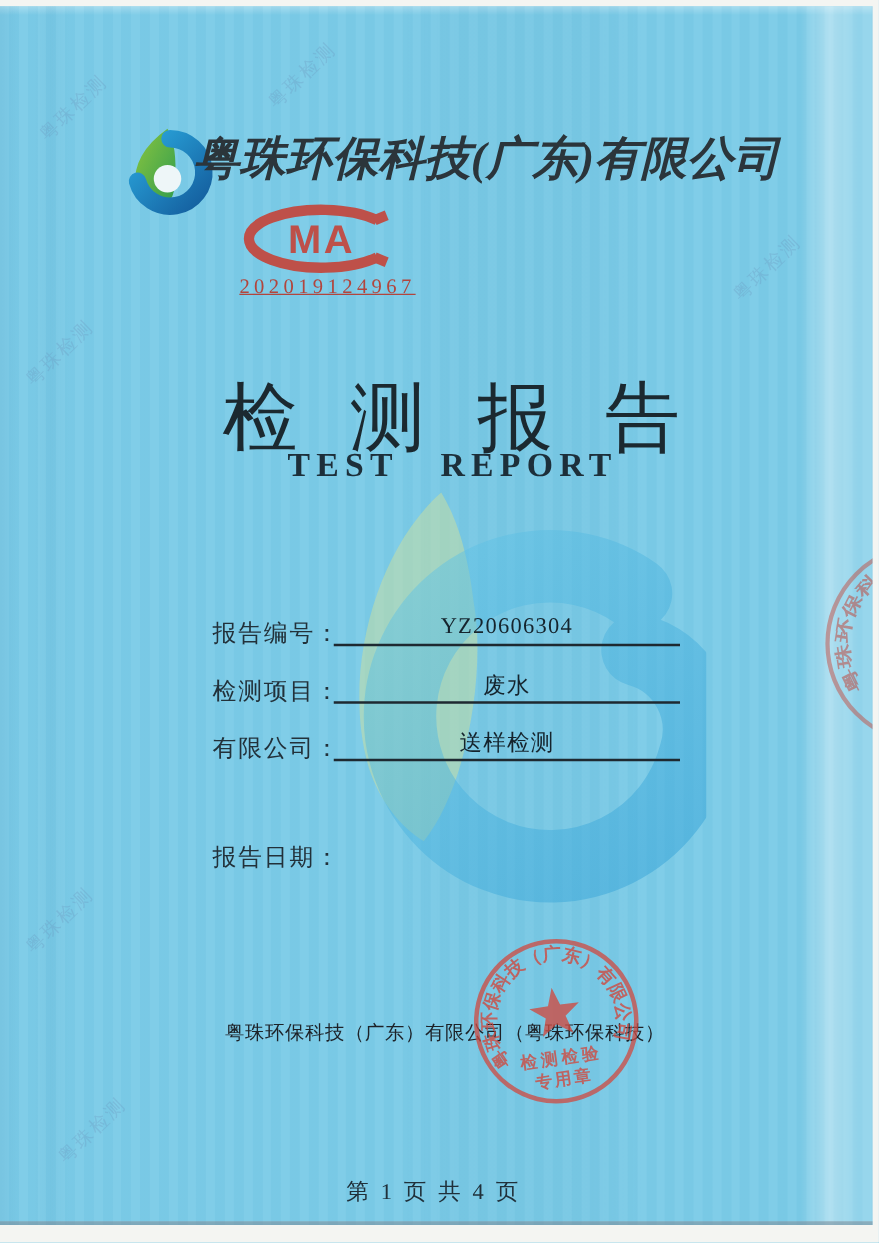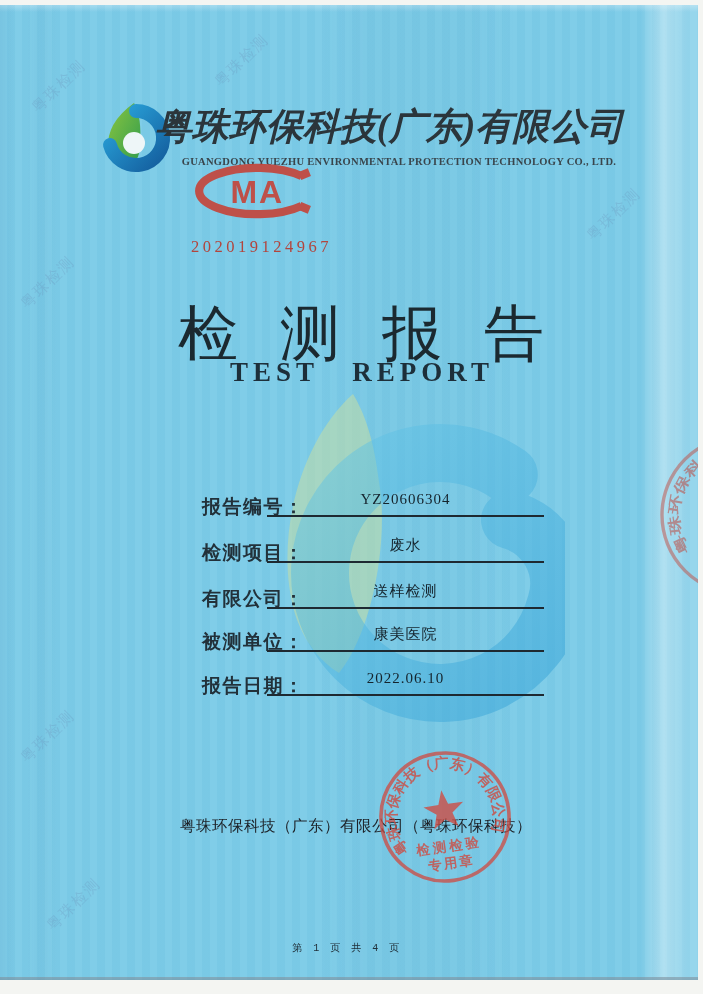--- a/index.html
+++ b/index.html
@@ -30,54 +30,54 @@
   .logo { position:absolute; left:96px; top:96px; width:76px; height:76px; }
   .co-zh { position:absolute; top:97px; left:50%; transform:translateX(calc(-50% + 40px));
            font-family:"Liberation Serif", serif; font-weight:bold; font-style:italic;
            font-size:37px; letter-spacing:0px; color:#2b353b; white-space:nowrap; }
   .co-en { position:absolute; top:151px; left:50%; transform:translateX(calc(-50% + 50px));
            font-family:"Liberation Serif", serif; font-weight:bold; font-size:10.5px;
            letter-spacing:.3px; color:#39454c; white-space:nowrap; }
 
   
   .cma { position:absolute; left:193px; top:157px; width:138px; height:58px; opacity:.92; }
-  .cma-num { position:absolute; left:191px; top:232px; width:142px; 
+  .cma-num { position:absolute; left:191px; top:214px; width:142px; text-align:center;
              font-family:"Liberation Serif", serif; font-size:16.5px; letter-spacing:3.5px;
-             color:#b2453d; }
+             color:#b2453d;text-decoration:underline; }
 
   
   .title-zh { position:absolute; top:289px; left:50%; transform:translateX(calc(-50% + 33px));
               font-family:"Liberation Serif", serif; font-weight:normal; font-size:60px;
               letter-spacing:42px; color:#1b2930; white-space:nowrap; }
   .title-en { position:absolute; top:352px; left:50%; transform:translateX(calc(-50% + 13px));
               font-family:"Liberation Serif", serif; font-weight:bold; font-size:27px;
               letter-spacing:5px; word-spacing:22px; color:#1d2f3a; white-space:nowrap;text-align:center; }
 
   
   .wm-logo { position:absolute; left:205px; top:383px; width:360px; height:350px; }
 
   
   .frow { position:absolute; left:0; width:100%; height:28px; }
   .flabel { position:absolute; left:170px; top:0; font-size:19px; letter-spacing:1.5px;
-            color:#22313a; font-family:"Liberation Serif", serif; font-weight:700; white-space:nowrap;margin-left:32px; }
+            color:#22313a; font-family:"Liberation Serif", serif; font-weight:400; white-space:nowrap; }
   .fline { position:absolute; left:267px; top:-4px; width:277px; height:27px;
            border-bottom:2px solid #1e2931; text-align:center; }
-  .fvalue { font-size:15px; color:#15242d; font-family:"Liberation Serif", serif;
+  .fvalue { font-size:18px; color:#15242d; font-family:"Liberation Serif", serif;
             letter-spacing:1px; white-space:nowrap; }
 
   
   .issuer { position:absolute; left:180px; top:811px; font-size:15.5px; letter-spacing:.5px;
             color:#1d2228; font-family:"Liberation Serif", serif; white-space:nowrap; }
   .stamp-main { position:absolute; left:375px; top:742px; width:140px; height:140px;
                 transform:rotate(-8deg); opacity:.88; }
   .stamp-edge { position:absolute; left:656px; top:425px; width:170px; height:170px; opacity:.8; }
 
   .pagenum { position:absolute; left:0; top:936px; width:694px; text-align:center;
-             font-size:10px; letter-spacing:2.5px; color:#20303a;
-             font-family:Liberation Mono, monospace; }
+             font-size:18px; letter-spacing:2.5px; color:#20303a;
+             font-family:Liberation Serif, serif; }
 
   svg text { font-family:"Liberation Serif", serif; }
 </style>
 </head>
 <body>
 
 <div class="screen">
   <div class="paper">
 
     <span class="wm" style="left:25px; top:72px">粤珠检测</span>
@@ -108,21 +108,20 @@
           <stop offset="0" stop-color="#2aa6dc"></stop>
           <stop offset="1" stop-color="#145e9e"></stop>
         </linearGradient>
       </defs>
       <path d="M38,2 Q10,22 12,48 Q16,62 30,66 Q44,62 44,44 Q46,16 38,2 Z" fill="url(#leafG)"></path>
       <path d="M40,10 A 27,27 0 1 1 14,44" fill="none" stroke="url(#dropG)" stroke-width="14" stroke-linecap="round"></path>
       <circle cx="38" cy="42" r="11" fill="#eef6f8"></circle>
     </svg>
 
     <div class="co-zh">粤珠环保科技(广东)有限公司</div>
-    <div class="co-en">GUANGDONG YUEZHU ENVIRONMENTAL PROTECTION TECHNOLOGY CO., LTD.</div>
 
     <svg class="cma" viewBox="0 0 138 60">
       <path d="M110,14.6 A60,24 0 1 0 110,45.4" fill="none" stroke="#c4463c" stroke-width="8.5"></path>
       <path d="M108,14.6 L118,10.5" stroke="#c4463c" stroke-width="8.5"></path>
       <path d="M108,45.4 L118,49.5" stroke="#c4463c" stroke-width="8.5"></path>
       <text x="64" y="42" text-anchor="middle" font-size="33" font-weight="bold" letter-spacing="2" fill="#c4463c" style="font-family:'Liberation Sans',sans-serif">MA</text>
     </svg>
     <div class="cma-num">202019124967</div>
 
     <div class="title-zh">检测报告</div>
@@ -139,31 +138,22 @@
       <span class="fline">
         <span class="fvalue">废水</span>
       </span>
     </div>
     <div class="frow" style="top:581px">
       <span class="flabel">有限公司：</span>
       <span class="fline">
         <span class="fvalue">送样检测</span>
       </span>
     </div>
-    <div class="frow" style="top:624px">
-      <span class="flabel">被测单位：</span>
-      <span class="fline">
-        <span class="fvalue">康美医院</span>
-      </span>
-    </div>
     <div class="frow" style="top:668px">
       <span class="flabel">报告日期：</span>
-      <span class="fline">
-        <span class="fvalue">2022.06.10</span>
-      </span>
     </div>
 
     <div class="issuer">粤珠环保科技（广东）有限公司（粤珠环保科技）</div>
 
     <svg class="stamp-main" viewBox="0 0 140 140">
       <defs>
         <path id="ringA" d="M29.9,98.1 A49,49 0 1 1 110.1,98.1" fill="none"></path>
       </defs>
       <circle cx="70" cy="70" r="64" fill="none" stroke="#d0493f" stroke-width="3.6" opacity="0.85"></circle>
       <text font-size="14.5" fill="#cf4a40" font-weight="bold" opacity="0.9">

